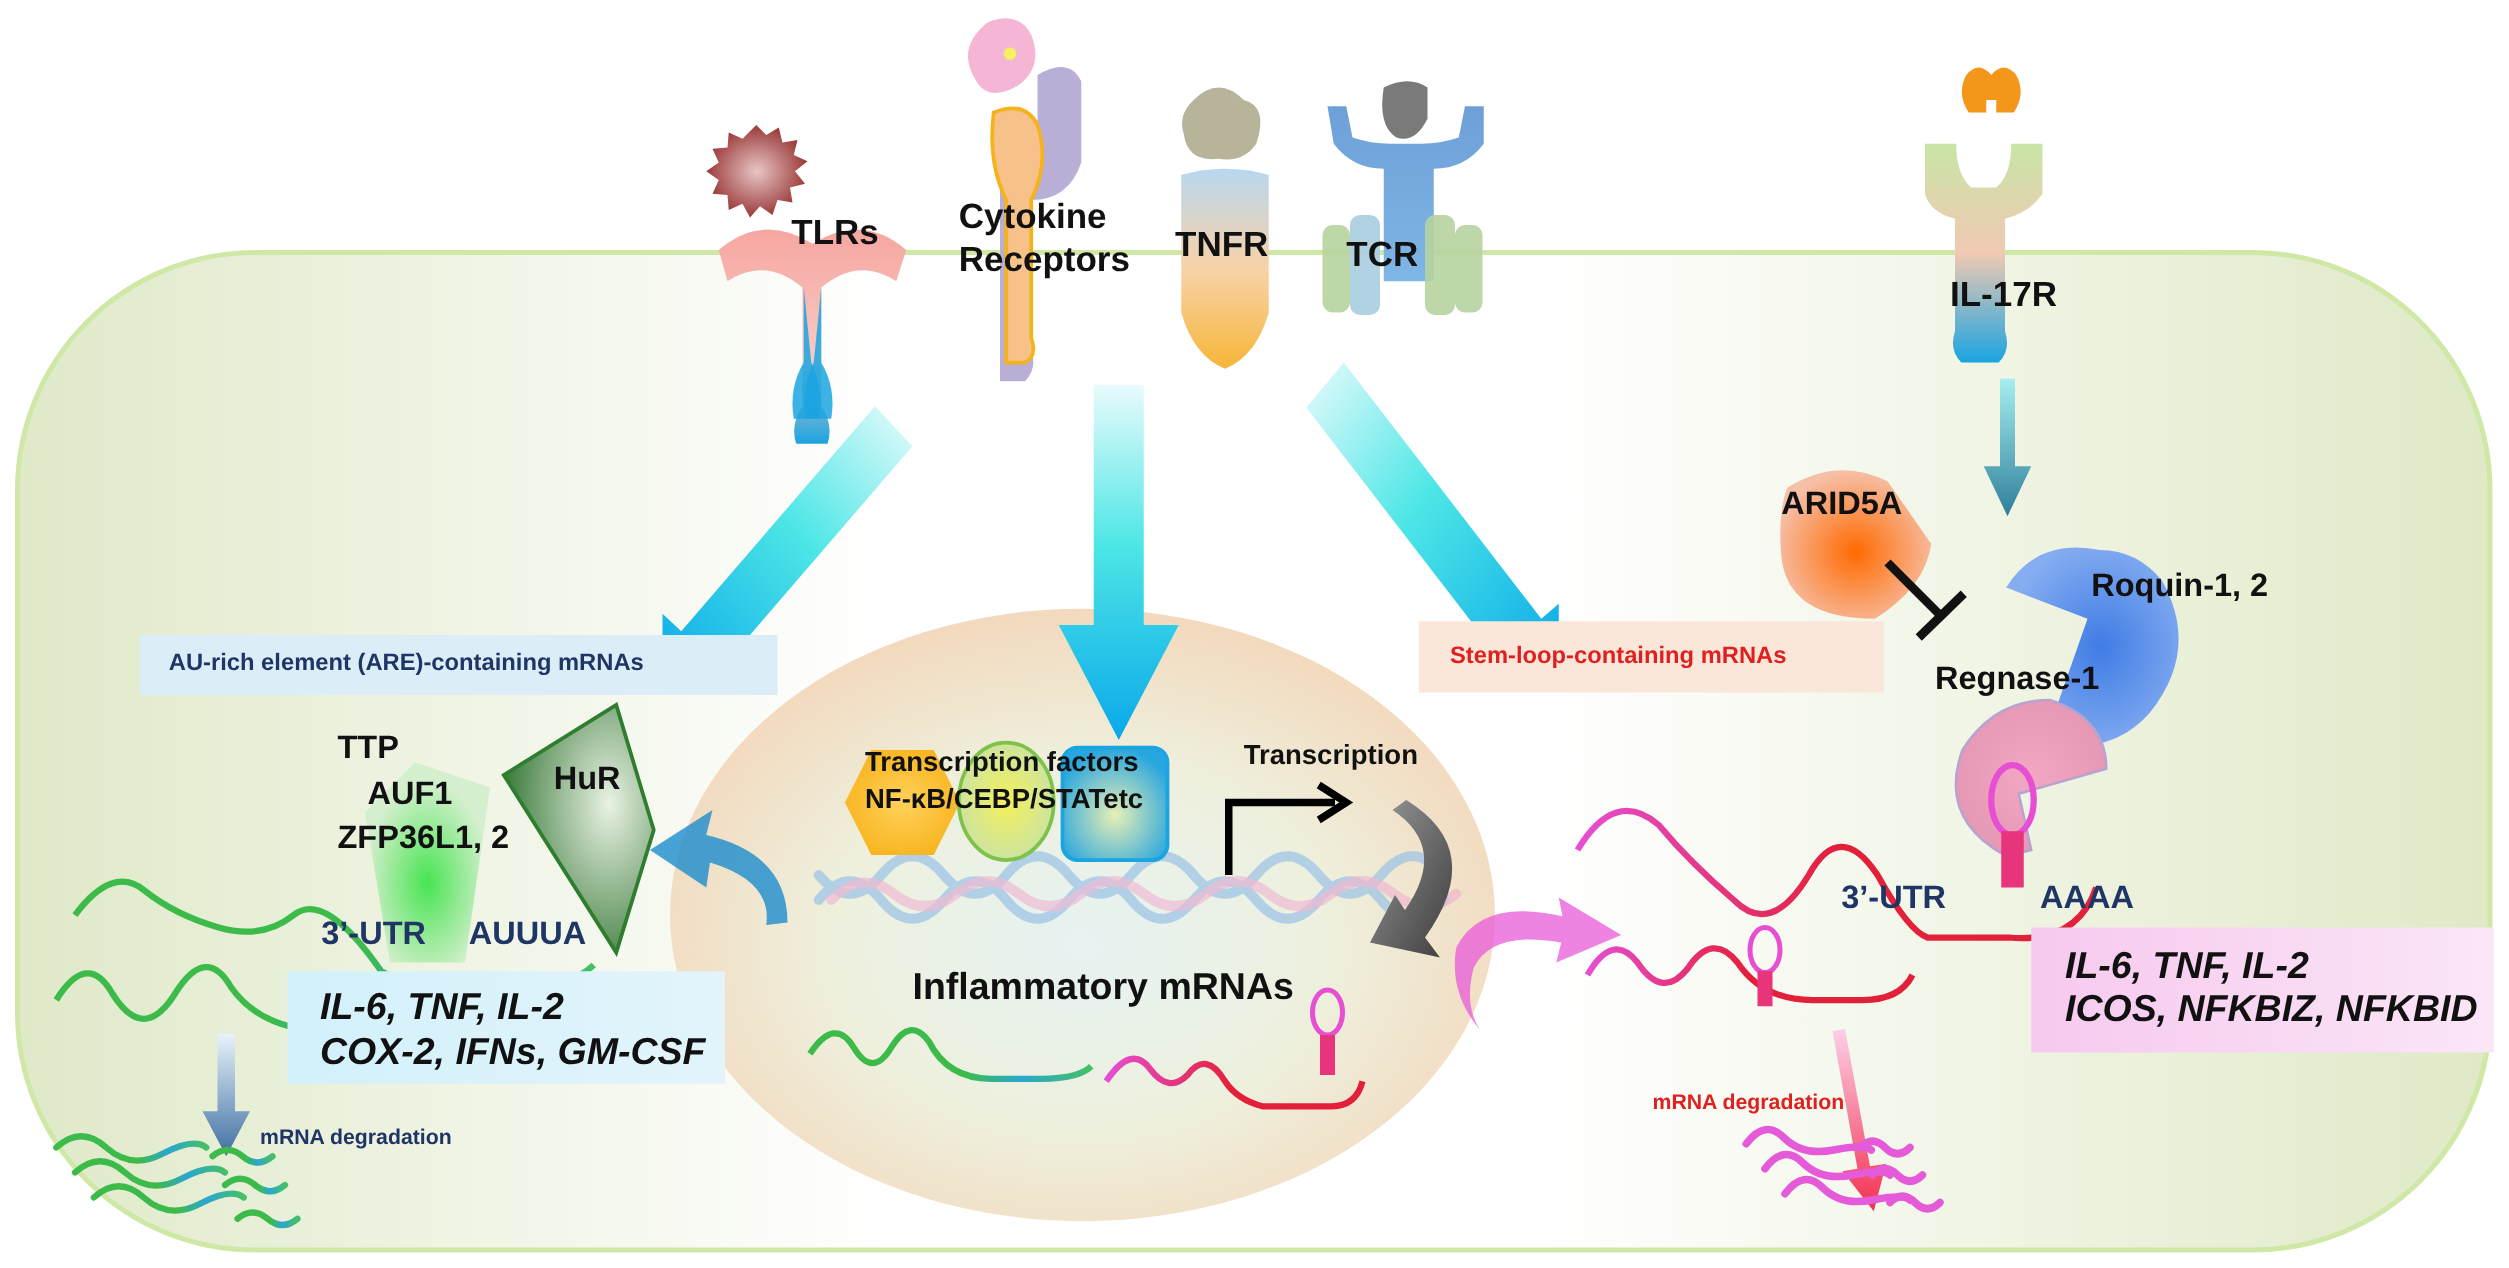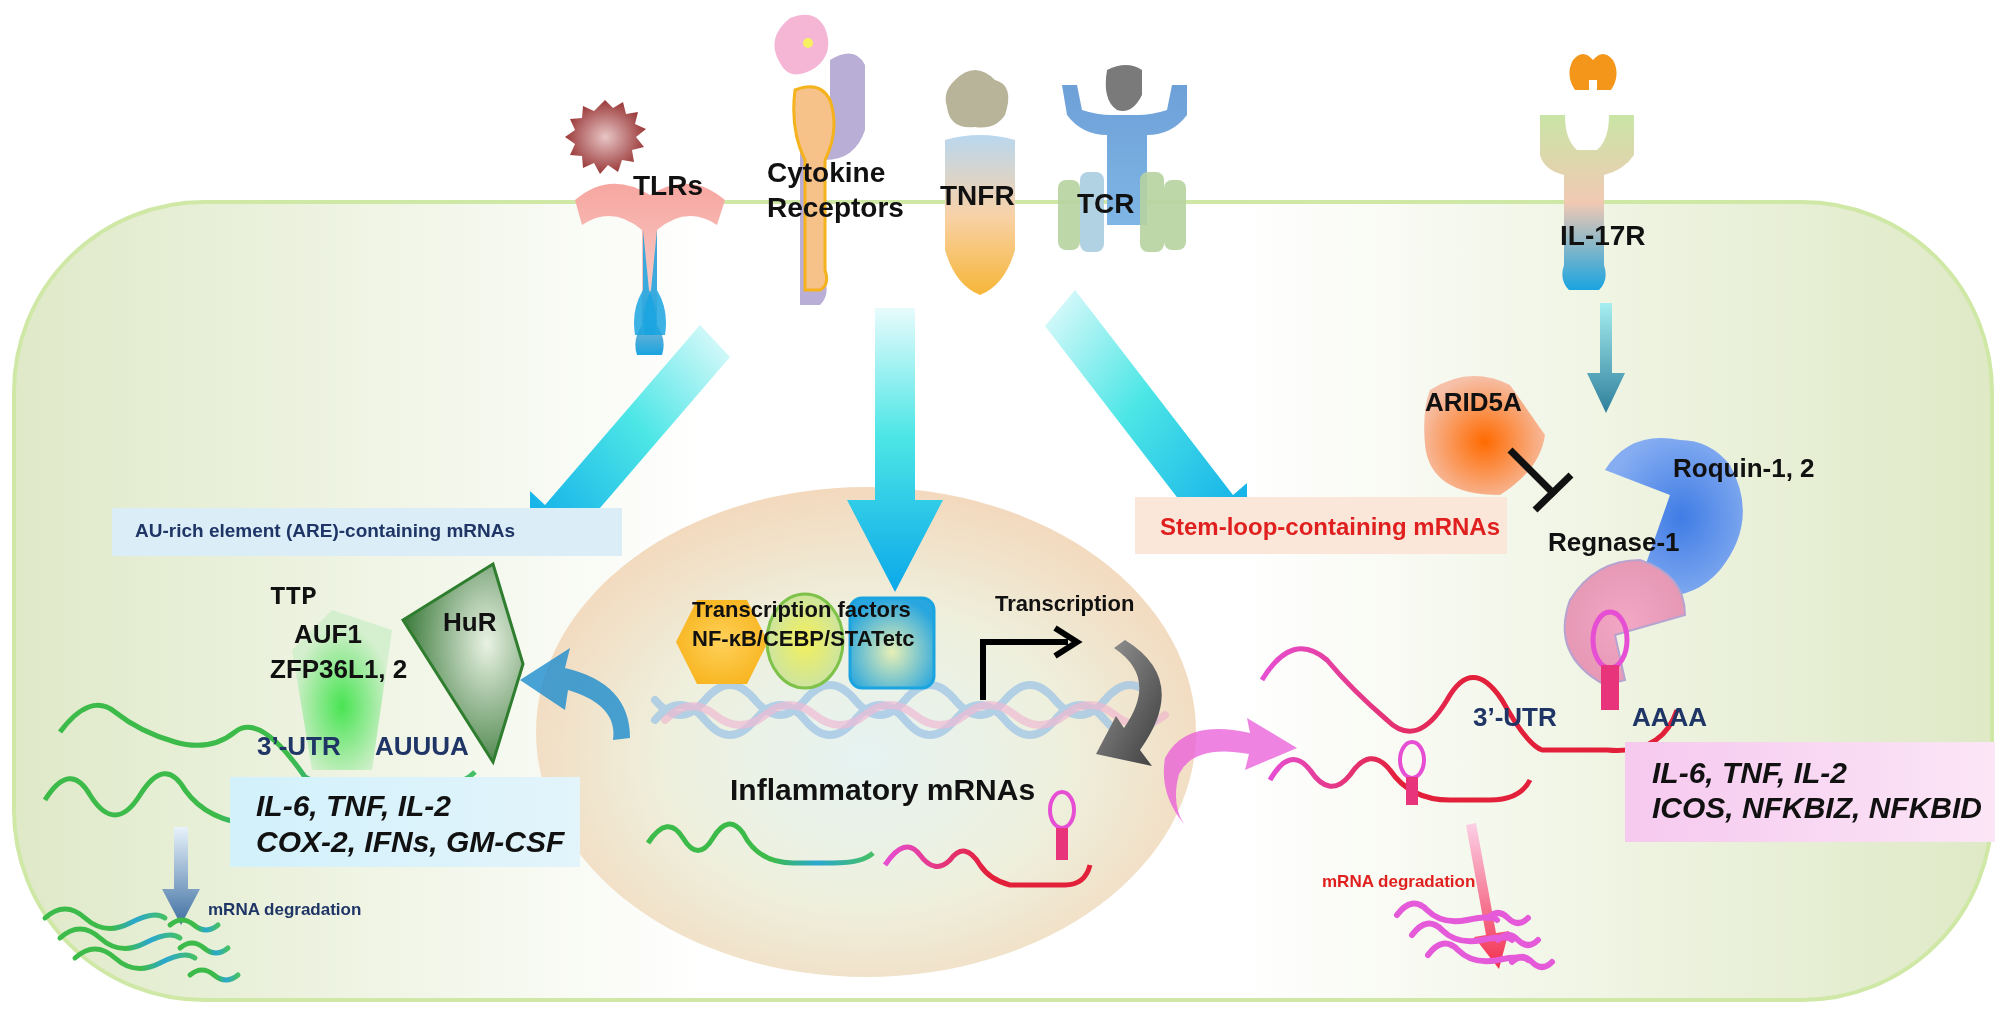--- a/index.html
+++ b/index.html
@@ -239,38 +239,38 @@
 
 <div class="lbl lbl-lg" style="left:633px;top:170px;">TLRs</div>
 <div class="lbl lbl-lg" style="left:767px;top:157px;">Cytokine</div>
 <div class="lbl lbl-lg" style="left:767px;top:192px;">Receptors</div>
 <div class="lbl lbl-lg" style="left:940px;top:180px;">TNFR</div>
 <div class="lbl lbl-lg" style="left:1077px;top:188px;">TCR</div>
 <div class="lbl lbl-lg" style="left:1560px;top:220px;">IL-17R</div>
 
 <div class="box-blue" style="left:112px;top:508px;width:510px;height:48px;"></div>
 <div class="lbl navy" style="left:135px;top:520px;font-size:19px;">AU-rich element (ARE)-containing mRNAs</div>
-<div class="lbl lbl-md" style="left:270px;top:583px;font-family:Liberation Mono, monospace;">TTP</div>
+<div class="lbl lbl-md" style="left:270px;top:583px;">TTP</div>
 <div class="lbl lbl-md" style="left:270px;top:620px;margin-left:24px;">AUF1</div>
 <div class="lbl lbl-md" style="left:270px;top:655px;">ZFP36L1, 2</div>
 <div class="lbl lbl-md" style="left:443px;top:608px;">HuR</div>
 <div class="lbl lbl-md navy" style="left:257px;top:732px;">3’-UTR</div>
 <div class="lbl lbl-md navy" style="left:375px;top:732px;">AUUUA</div>
 <div class="box-cyan" style="left:230px;top:777px;width:350px;height:90px;"></div>
 <div class="lbl lbl-it" style="left:256px;top:788px;">IL-6, TNF, IL-2</div>
 <div class="lbl lbl-it" style="left:256px;top:824px;">COX-2, IFNs, GM-CSF</div>
 <div class="lbl navy" style="left:208px;top:900px;font-size:17px;">mRNA degradation</div>
 
 <div class="lbl" style="left:692px;top:598px;font-size:22px;">Transcription  factors</div>
 <div class="lbl" style="left:692px;top:627px;font-size:22px;">NF-κB/CEBP/STATetc</div>
 <div class="lbl" style="left:995px;top:592px;font-size:22px;">Transcription</div>
 <div class="lbl" style="left:730px;top:773px;font-size:30px;text-align:center;">Inflammatory mRNAs</div>
 
 <div class="box-peach" style="left:1135px;top:497px;width:372px;height:57px;"></div>
-<div class="lbl red" style="left:1160px;top:514px;font-size:24px;">Stem-loop-containing mRNAs</div>
+<div class="lbl red" style="left:1160px;top:514px;font-size:19px;">Stem-loop-containing mRNAs</div>
 <div class="lbl lbl-md" style="left:1405px;top:388px;margin-left:20px;">ARID5A</div>
 <div class="lbl lbl-md" style="left:1673px;top:437px;margin-top:17px;">Roquin-1, 2</div>
 <div class="lbl lbl-md" style="left:1548px;top:528px;">Regnase-1</div>
 <div class="lbl lbl-md navy" style="left:1473px;top:703px;">3’-UTR</div>
 <div class="lbl lbl-md navy" style="left:1632px;top:703px;">AAAA</div>
 <div class="box-pink" style="left:1625px;top:742px;width:370px;height:100px;"></div>
 <div class="lbl lbl-it" style="left:1652px;top:755px;">IL-6, TNF, IL-2</div>
 <div class="lbl lbl-it" style="left:1652px;top:790px;text-align:center;">ICOS, NFKBIZ, NFKBID</div>
 <div class="lbl red" style="left:1322px;top:872px;font-size:17px;">mRNA degradation</div>
 

